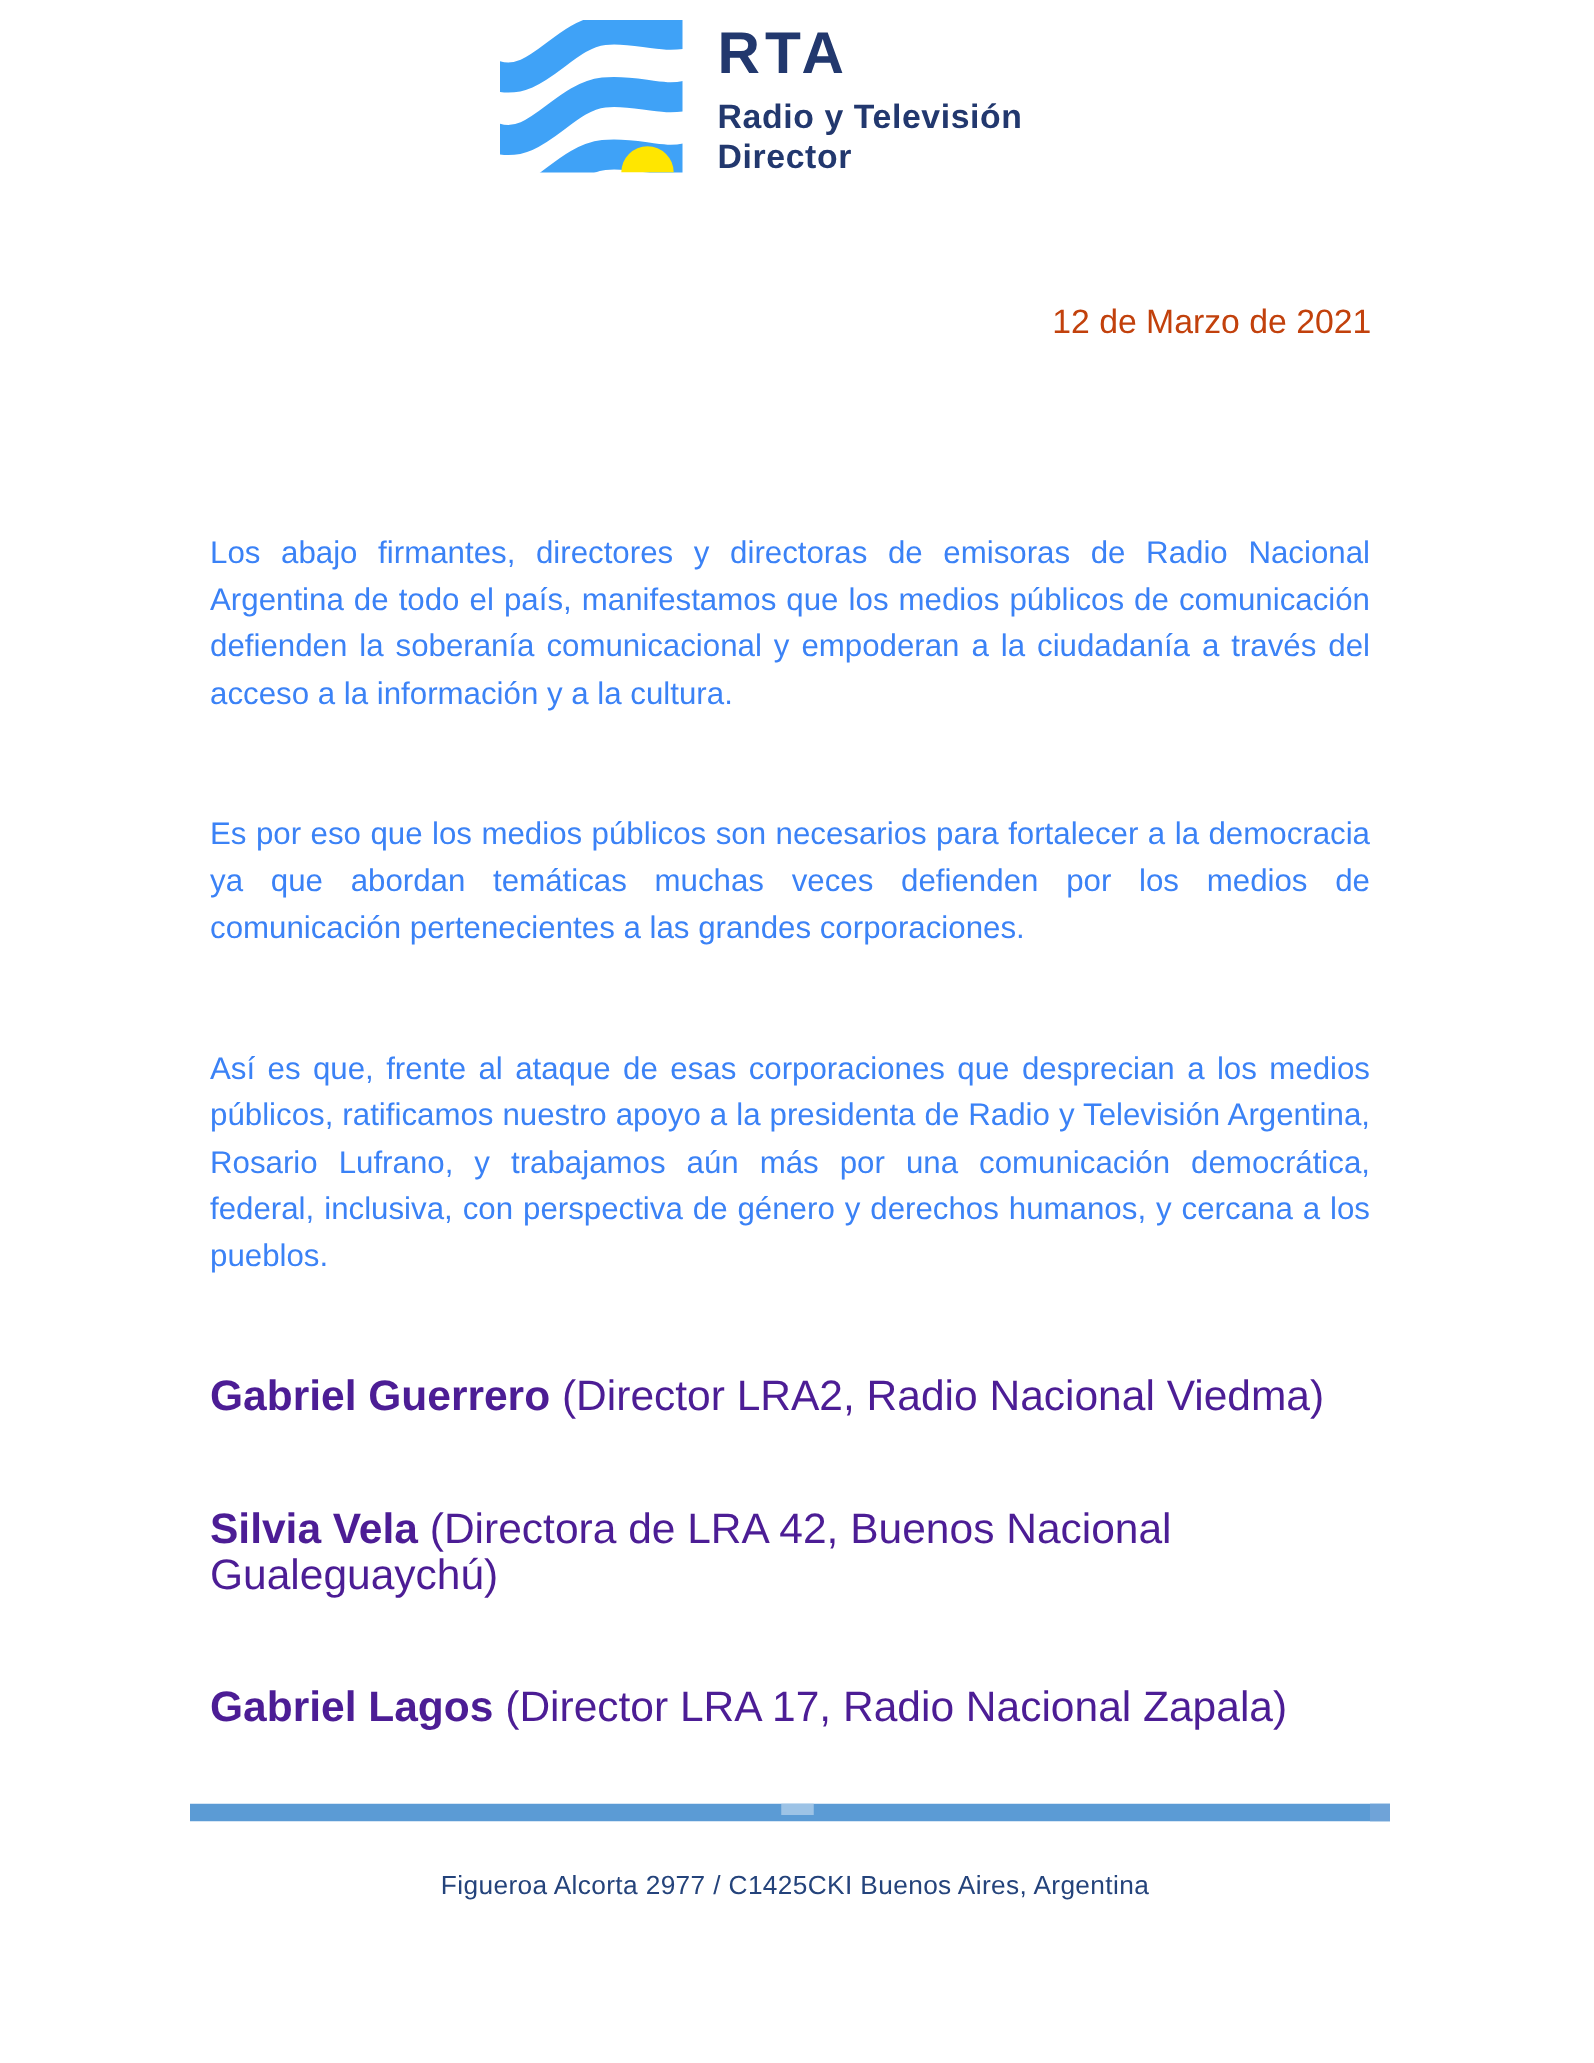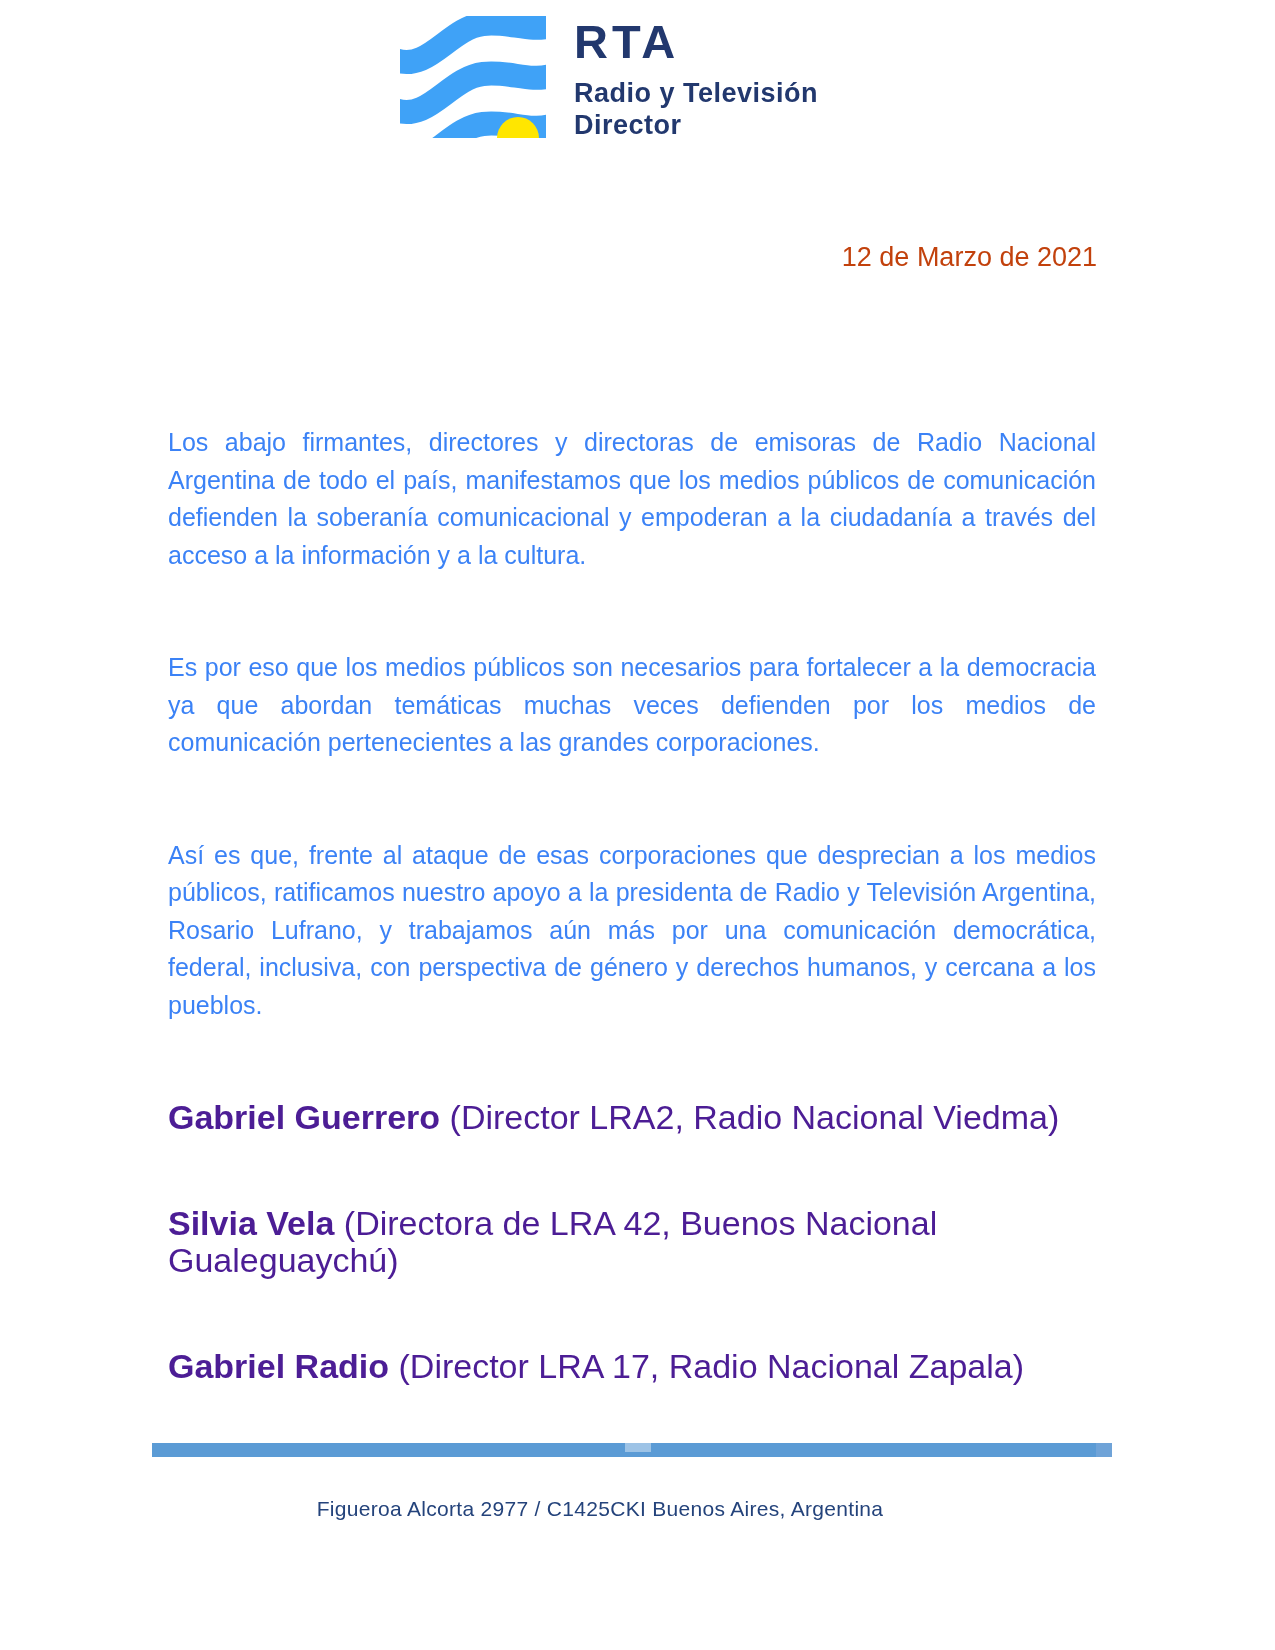--- a/index.html
+++ b/index.html
@@ -69,20 +69,21 @@
   .footer-bar .tip {
     position: absolute; right: 0; top: 0;
     width: 16px; height: 14px;
   }
   .footer-address {
     position: absolute;
     left: 0; top: 1497px; width: 1200px;
     text-align: center;
     font-size: 21px; letter-spacing: 0.3px;
     color: #24437b;
+    padding-left: 36px;
   }
 </style>
 </head>
 <body>
 
 <div class="page">
 
   <div class="logo-wrap">
     <svg class="flag-icon" viewBox="0 0 144 122">
       <g fill="none" stroke="#3fa2f7" stroke-width="24">
@@ -103,21 +104,21 @@
 
   <div class="content">
     <p class="para">Los abajo firmantes, directores y directoras de emisoras de Radio Nacional Argentina de todo el país, manifestamos que los medios públicos de comunicación defienden la soberanía comunicacional y empoderan a la ciudadanía a través del acceso a la información y a la cultura.</p>
     <p class="para">Es por eso que los medios públicos son necesarios para fortalecer a la democracia ya que abordan temáticas muchas veces defienden por los medios de comunicación pertenecientes a las grandes corporaciones.</p>
     <p class="para">Así es que, frente al ataque de esas corporaciones que desprecian a los medios públicos, ratificamos nuestro apoyo a la presidenta de Radio y Televisión Argentina, Rosario Lufrano, y trabajamos aún más por una comunicación democrática, federal, inclusiva, con perspectiva de género y derechos humanos, y cercana a los pueblos.</p>
 
     <p class="sig-line"><span class="sig-name">Gabriel Guerrero</span><span> (Director LRA2, Radio Nacional Viedma)</span></p>
 
     <p class="sig-line"><span class="sig-name">Silvia Vela</span><span> (Directora de LRA 42, Buenos Nacional Gualeguaychú)</span></p>
 
-    <p class="sig-line"><span class="sig-name">Gabriel Radio</span><span> (Director LRA 17, Radio Nacional Zapala)</span></p>
+    <p class="sig-line"><span class="sig-name">Gabriel Lagos</span><span> (Director LRA 17, Radio Nacional Zapala)</span></p>
   </div>
 
   <div class="footer-bar" style="background: rgb(91, 155, 213);">
     <div class="notch" style="background: rgb(157, 195, 230);"></div>
     <div class="tip" style="background: rgb(111, 163, 216);"></div>
   </div>
 
   <div class="footer-address">Figueroa Alcorta 2977 / C1425CKI Buenos Aires, Argentina</div>
 
 </div>

